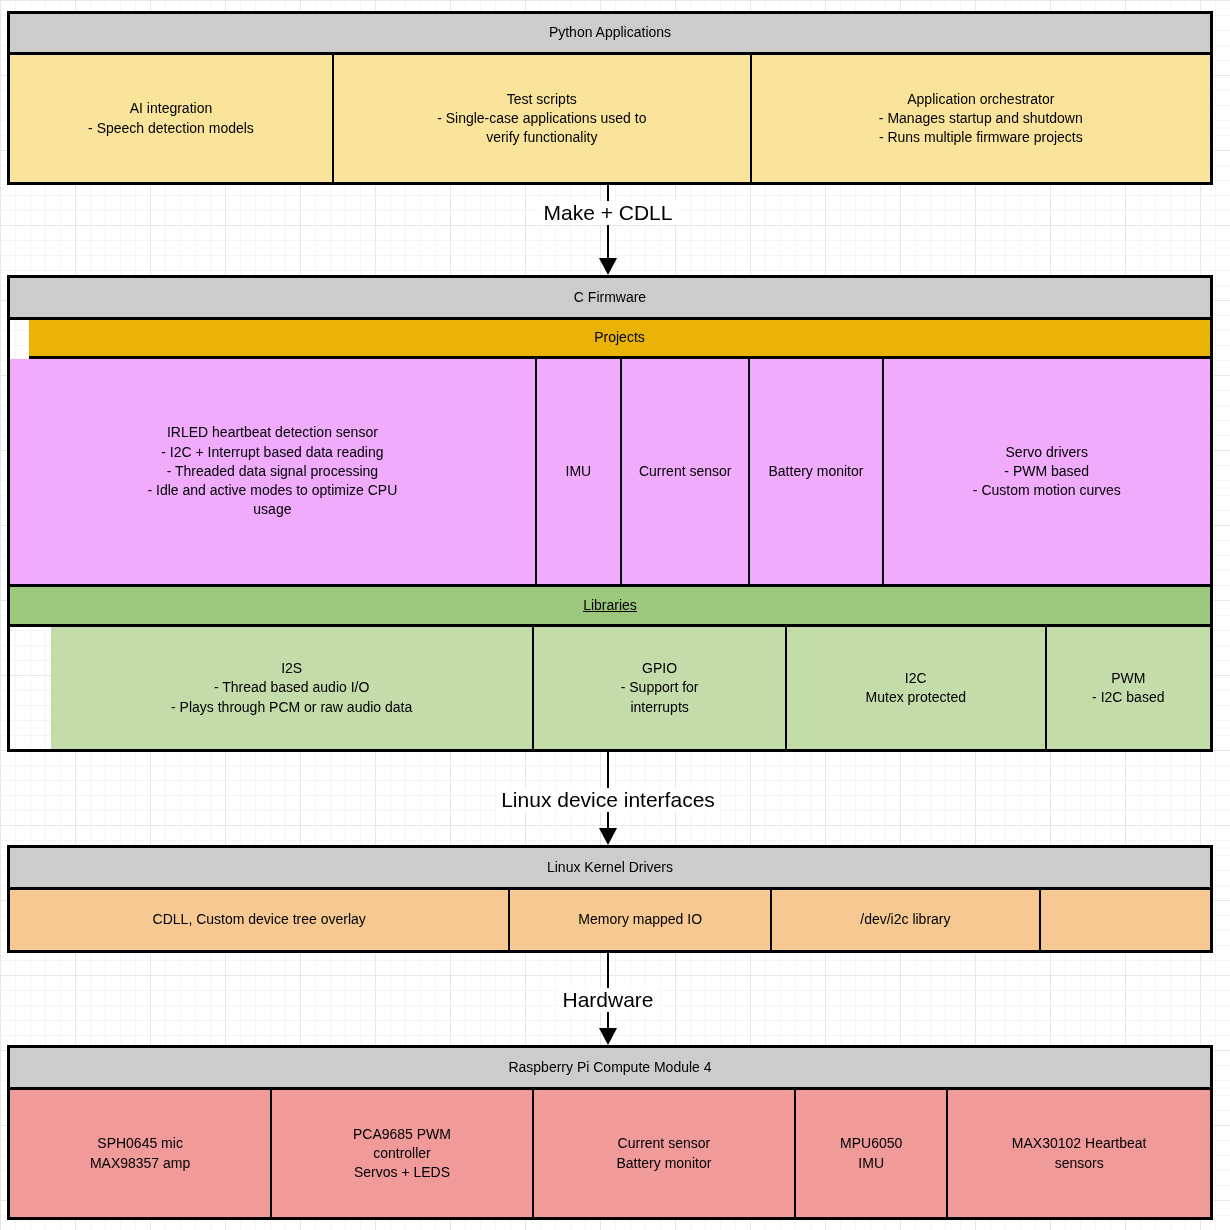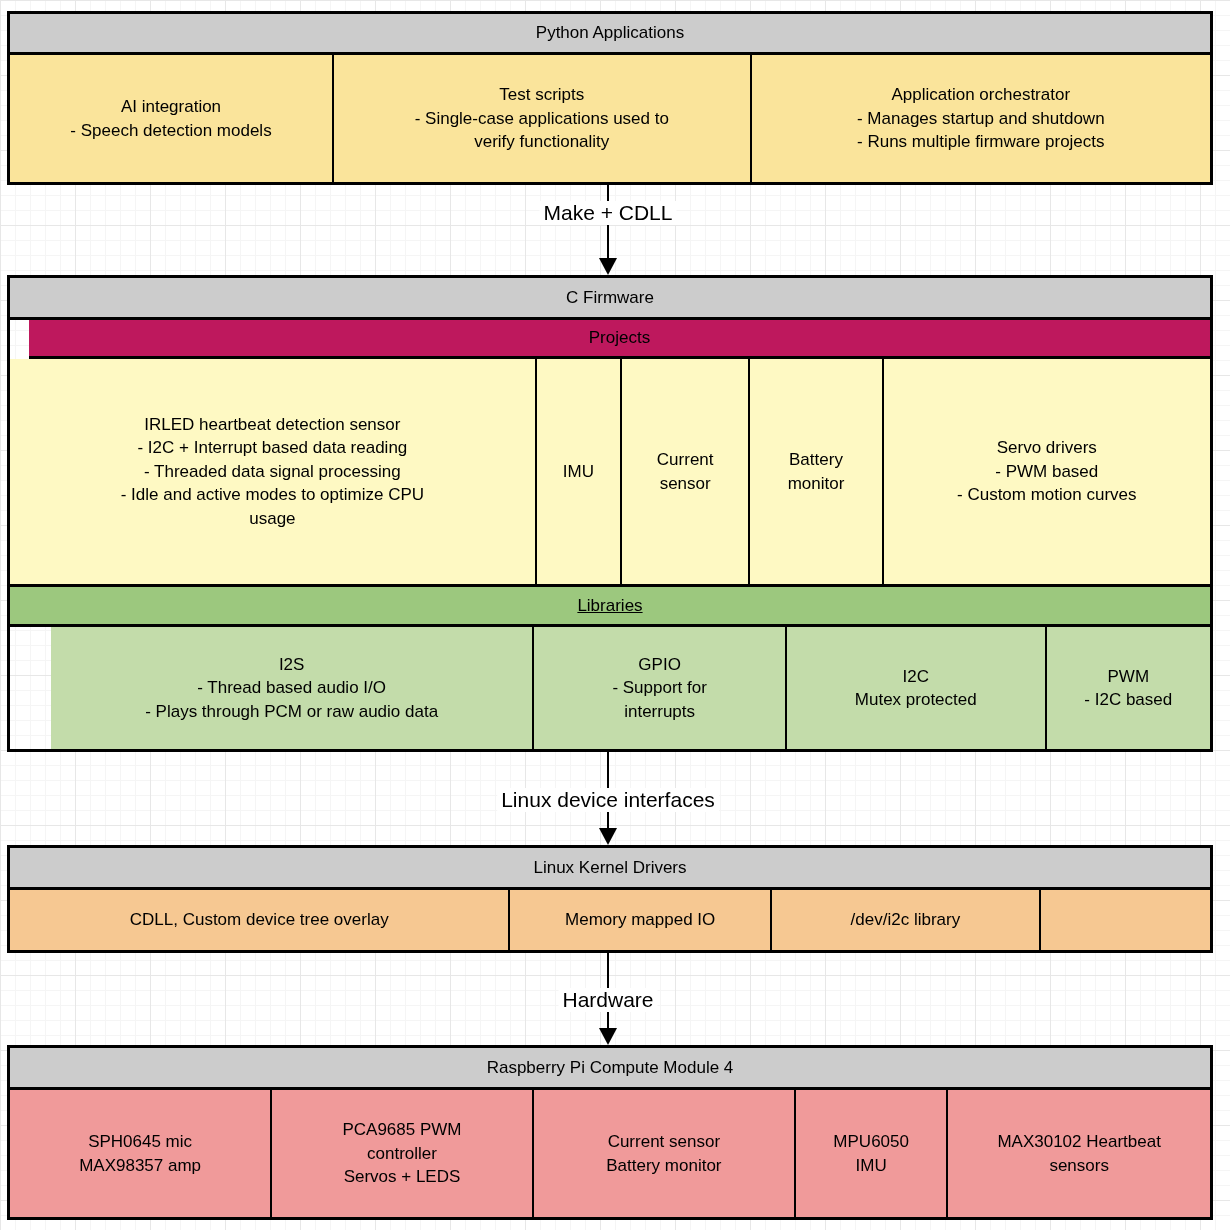--- a/index.html
+++ b/index.html
@@ -11,31 +11,31 @@
       linear-gradient(#e7e7e7 1px, transparent 1px),
       linear-gradient(90deg, #e7e7e7 1px, transparent 1px),
       linear-gradient(#f5f5f5 1px, transparent 1px),
       linear-gradient(90deg, #f5f5f5 1px, transparent 1px);
     background-size:75px 75px,75px 75px,15px 15px,15px 15px;
   }
   .tbl{
     position:absolute;left:7px;width:1206px;
     border:3px solid #000;box-sizing:border-box;
     display:flex;flex-direction:column;
-    font-size:17px;line-height:1.38;
+    font-size:14px;line-height:1.38;
   }
   .hdr{
     display:flex;align-items:center;justify-content:center;
     border-bottom:3px solid #000;box-sizing:border-box;flex:0 0 auto;
     text-align:center;
   }
   .hdr.mid{border-top:3px solid #000;}
   .gray{background:#cccccc;}
-  .bluehd{background:#be185d;margin-left:19px;}
-  .bluecell{background:#fef9c3;}
+  .bluehd{background:#eab308;margin-left:19px;}
+  .bluecell{background:#f0abfc;}
   .greenhd{background:#9cc87e;text-decoration:underline;}
   .greencell{background:#c3dcaa;}
   .yellowcell{background:#fae49b;}
   .orangecell{background:#f6c892;}
   .redcell{background:#f09a9a;}
   .row{display:flex;align-items:stretch;box-sizing:border-box;}
   .cell{
     display:flex;align-items:center;justify-content:center;
     text-align:center;box-sizing:border-box;
     border-right:2px solid #000;padding:4px 8px;

